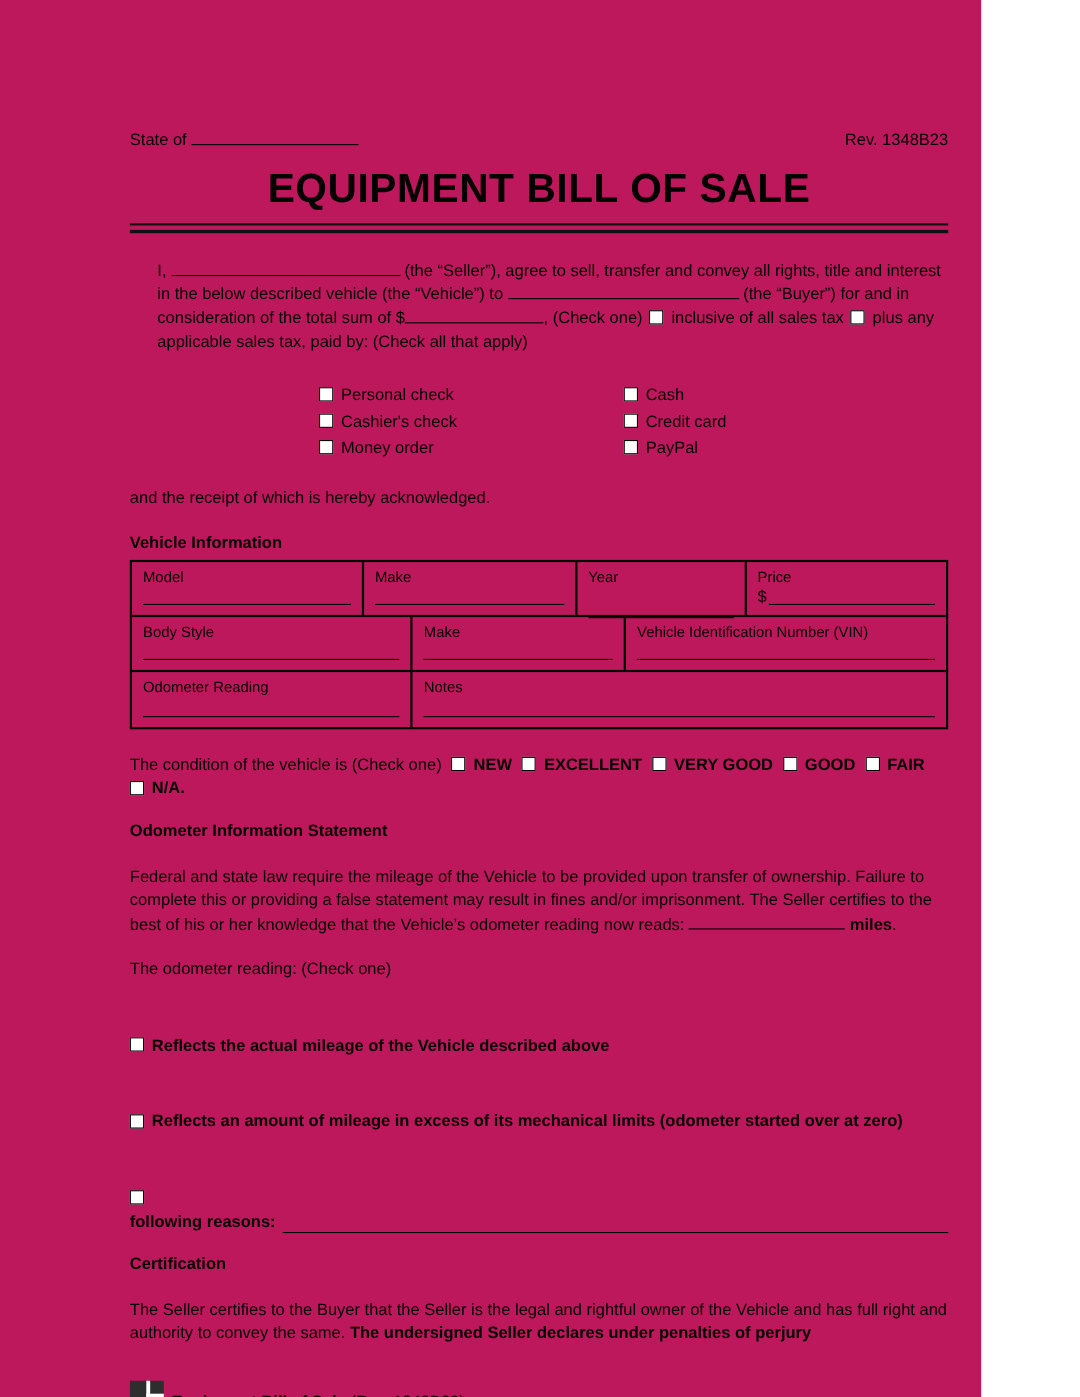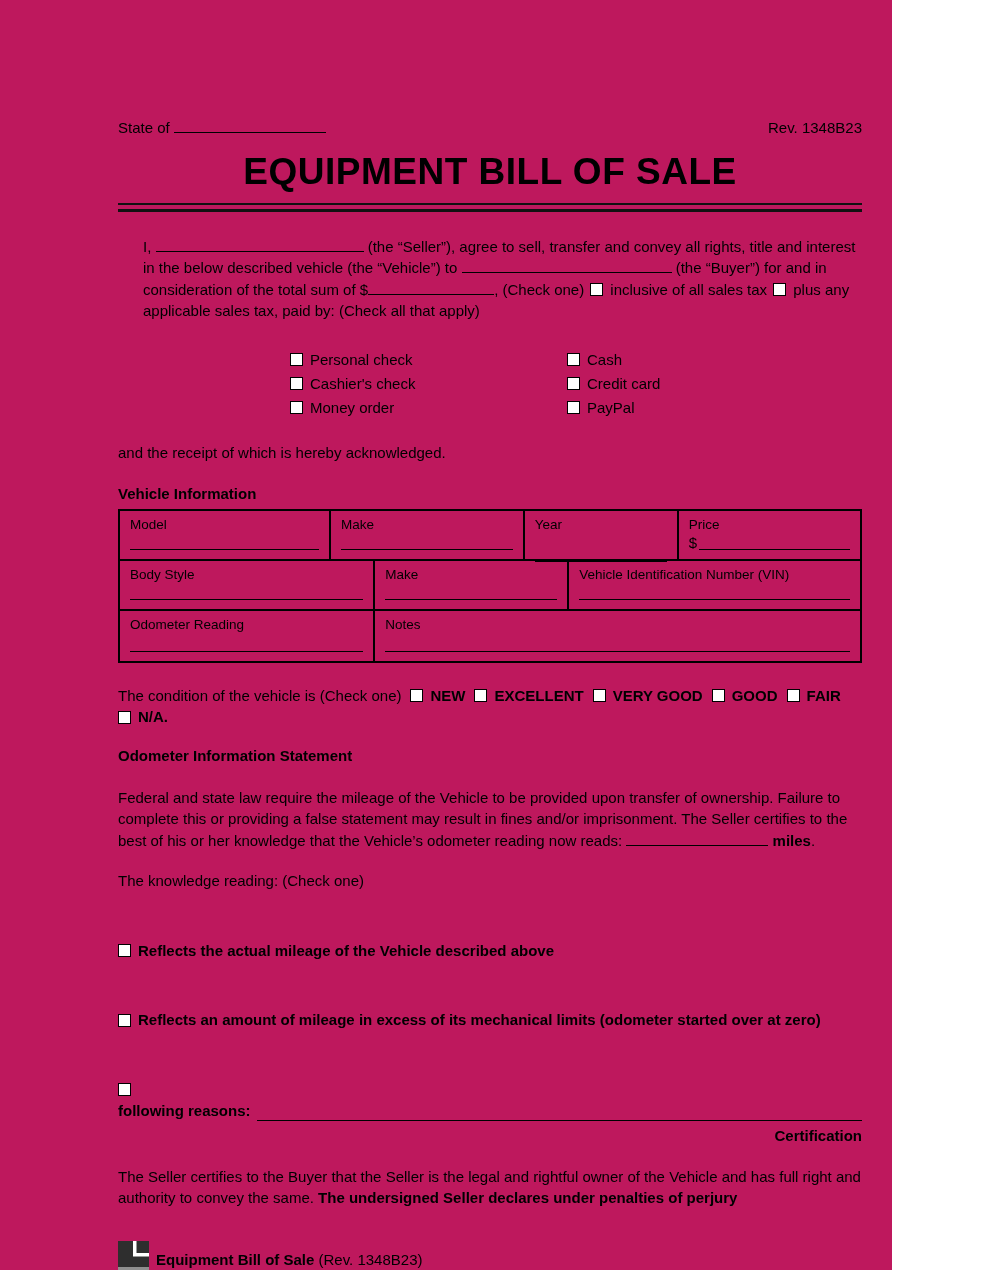--- a/index.html
+++ b/index.html
@@ -86,21 +86,21 @@
   .opt { font-weight: bold; }
   .opt-group { margin-left: 9px; white-space: nowrap; }
   .odo-heading { margin-top: 18px; }
   .odo-body { margin-top: 20px; }
   .miles { font-weight: bold; }
   .reading-lead { margin-top: 19px; }
   .odo-options { margin-top: 20px; font-weight: bold; }
   .odo-opt { white-space: nowrap; margin-top: 48px; }
   .reasons-row { display: flex; align-items: flex-end; }
   .reasons-row .fill-line { flex: 1; border-bottom: 1.5px solid #000; height: 14px; margin-left: 6px; }
-  .cert-heading { margin-top: 4px; text-align: right; }
+  .cert-heading { margin-top: 18px; }
   .cert-body { margin-top: 19px; }
   .bold-tail { font-weight: bold; }
   .footer { margin-top: 32px; display: flex; align-items: center; }
   .footer .logo { flex: none; margin-right: 7px; }
   .brand-bold { font-weight: bold; }
 </style>
 </head>
 <body>
 
 <div class="page">
@@ -211,21 +211,21 @@
         <span class="cb"></span><span class="opt">N/A</span><span class="opt">.</span>
       </div>
     </div>
 
     <div class="section-heading odo-heading">Odometer Information Statement</div>
     <div class="odo-body">
       <span>Federal and state law require the mileage of the Vehicle to be provided upon transfer of ownership. Failure to complete this or providing a false statement may result in fines and/or imprisonment. The Seller certifies to the best of his or her knowledge that the Vehicle’s odometer reading now reads:</span>
       <span class="blank b-reads"></span>
       <span class="miles">miles</span><span>.</span>
     </div>
-    <div class="reading-lead">The knowledge reading: (Check one)</div>
+    <div class="reading-lead">The odometer reading: (Check one)</div>
 
     <div class="odo-options">
       <div class="odo-opt">
         <span class="cb"></span><span>Reflects the actual mileage of the Vehicle described above</span>
       </div>
       <div class="odo-opt">
         <span class="cb"></span><span>Reflects an amount of mileage in excess of its mechanical limits (odometer started over at zero)</span>
       </div>
       <div class="odo-opt">
         <span class="cb"></span>

